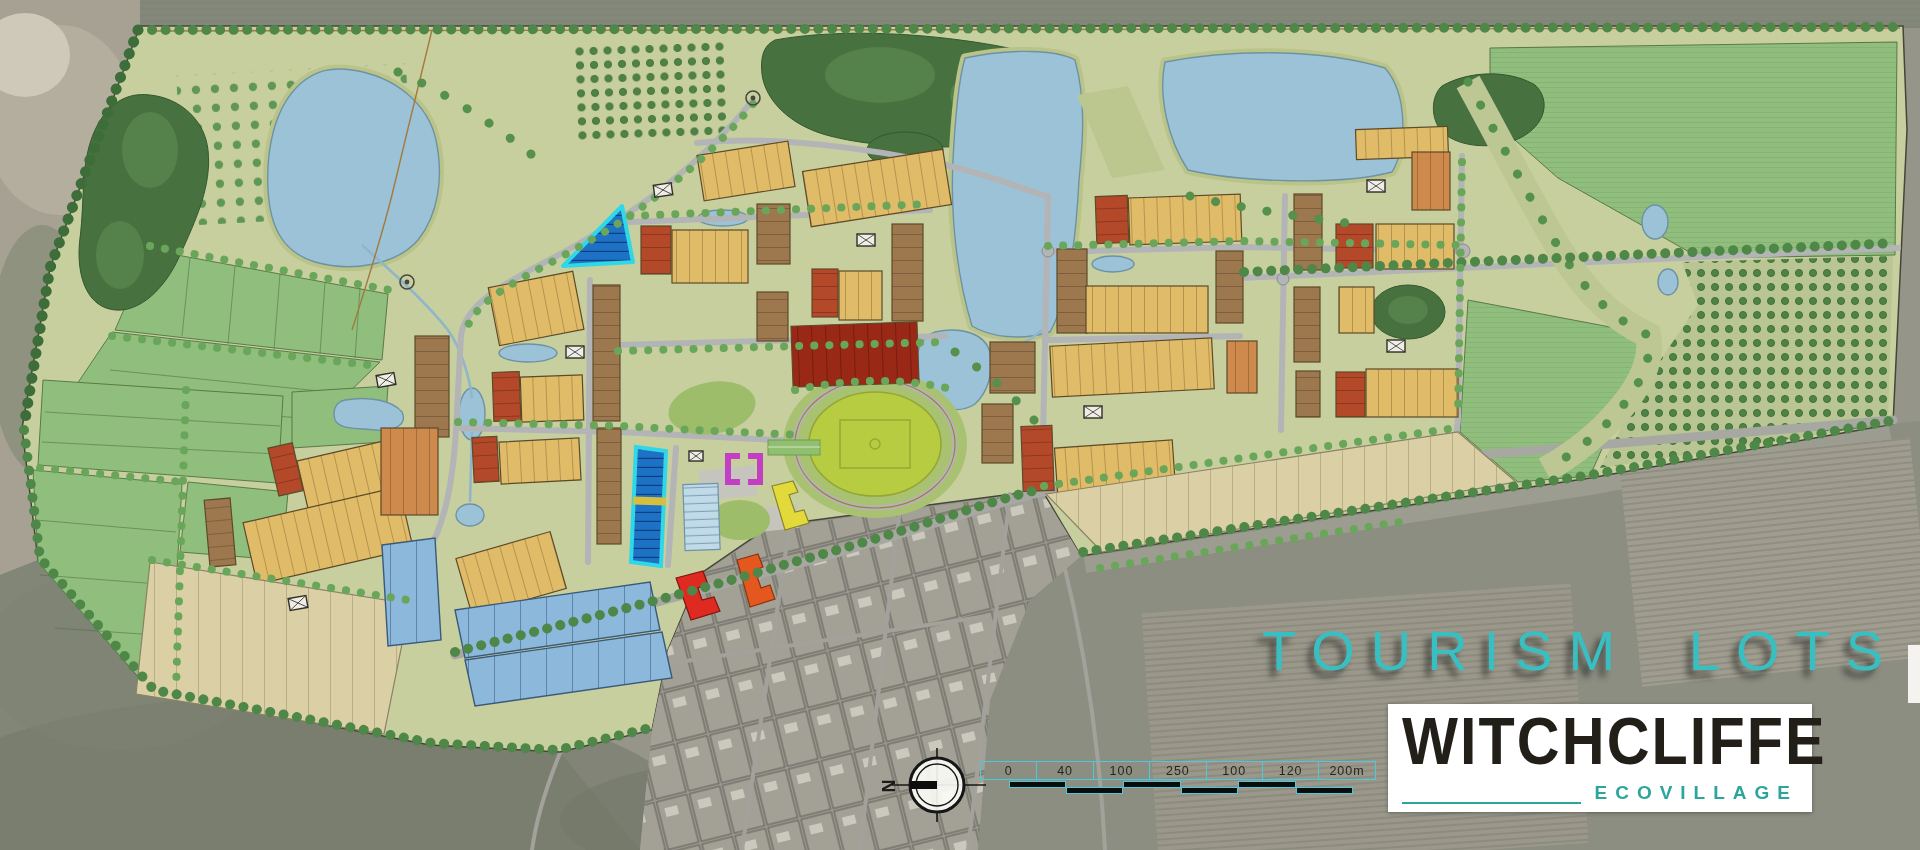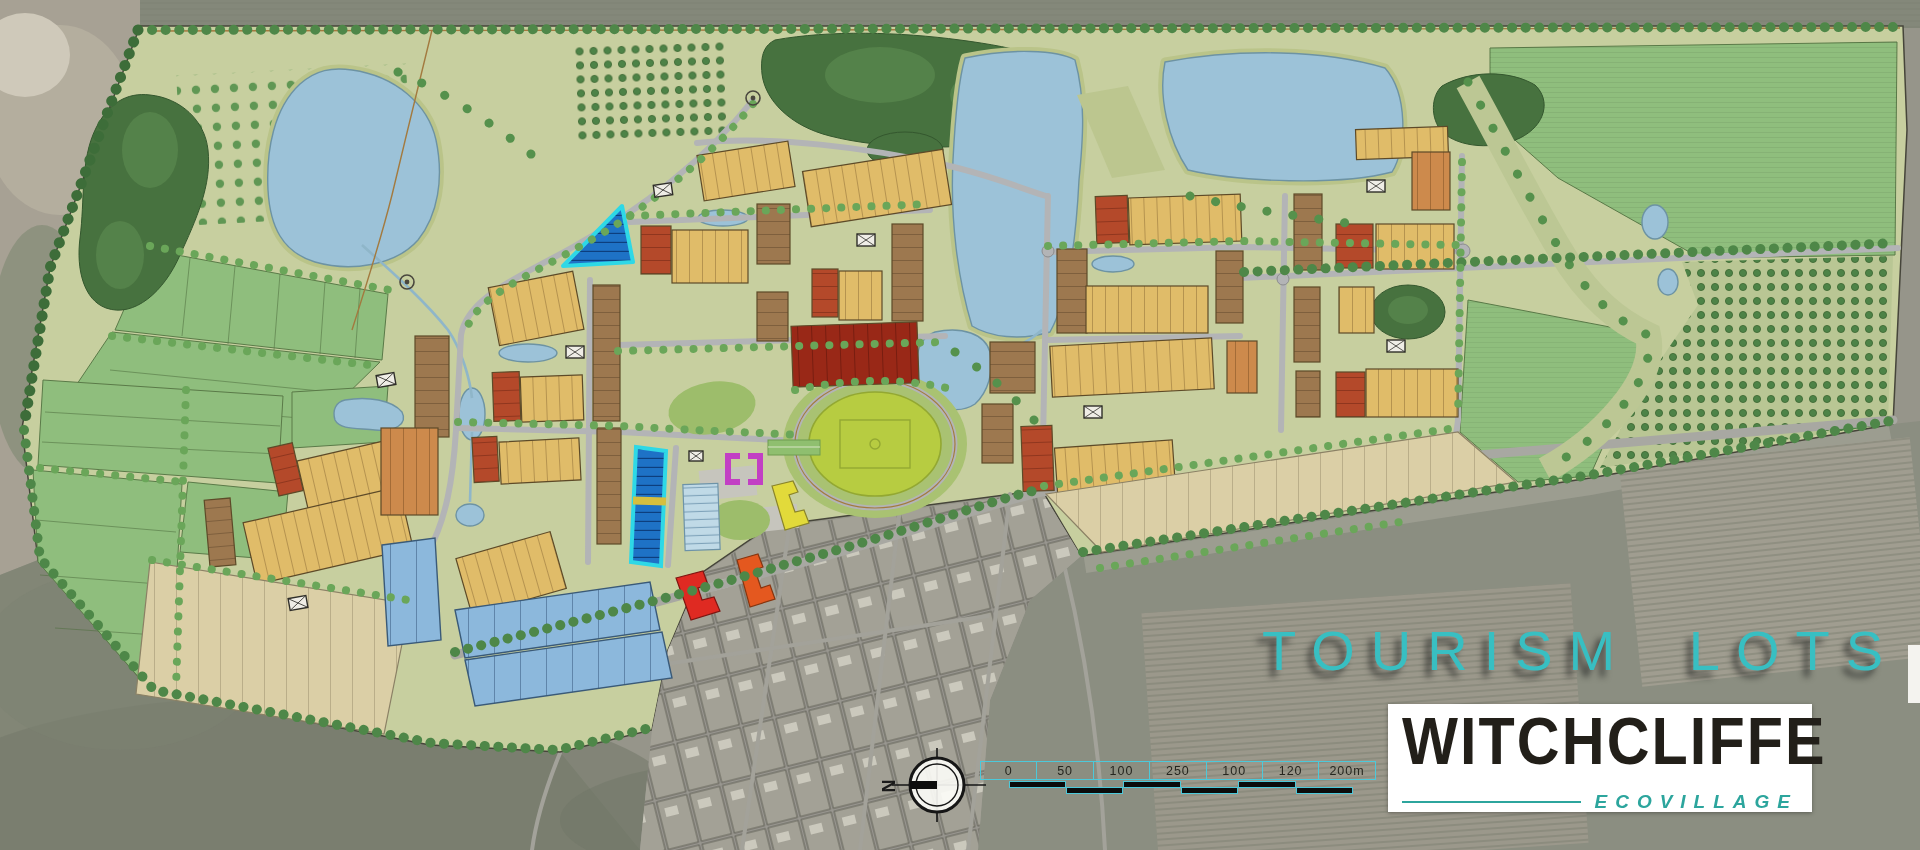--- a/index.html
+++ b/index.html
@@ -30,21 +30,21 @@
   
   #map-title{position:absolute;left:1262px;top:618px;white-space:nowrap;
     font-size:56px;letter-spacing:16px;word-spacing:26px;font-weight:400;
     color:#38bfc2;text-shadow:-6px 7px 6px rgba(22,24,24,.62);text-align:right;}
   #logo-box{position:absolute;left:1388px;top:704px;width:424px;height:108px;
     background:#ffffff;box-shadow:0 1px 4px rgba(0,0,0,.35);
     display:flex;flex-direction:column;justify-content:flex-start;
     padding:6px 14px 8px 14px;box-sizing:border-box;}
   #logo-word{font-weight:700;font-size:57px;line-height:60px;letter-spacing:2px;
     color:#221f19;transform:scale(1.04,1.18);transform-origin:left center;white-space:nowrap;}
-  #logo-row{display:flex;align-items:center;margin-top:21px;font-style:italic;}
+  #logo-row{display:flex;align-items:flex-end;margin-top:12px;}
   #logo-line{height:2px;background:#2ca59d;flex:1;margin-right:13px;}
   #logo-sub{font-weight:700;font-size:19px;letter-spacing:8px;color:#2ca59d;white-space:nowrap;}
   #scalebar{position:absolute;left:980px;top:761px;width:402px;}
   #sb-labels{display:flex;}
   .sb-cell{width:57.4px;height:19px;box-sizing:border-box;border:1px solid #4cc9da;
     margin-left:-1px;display:flex;align-items:center;justify-content:center;
     font-size:12.5px;color:#26261f;letter-spacing:1px;}
   .sb-cell:first-child{margin-left:0;}
   #sb-bars{position:relative;height:15px;margin-left:28.7px;margin-top:1px;}
   .sb-bar{position:absolute;width:57.4px;height:6.5px;background:#0b0b0b;
@@ -429,21 +429,21 @@
   <div id="logo-word">WITCHCLIFFE</div>
   <div id="logo-row">
     <div id="logo-line"></div>
     <div id="logo-sub">ECOVILLAGE</div>
   </div>
 </div>
 
 <div id="scalebar">
   <div id="sb-labels">
     <span class="sb-cell">0</span>
-    <span class="sb-cell">50</span>
+    <span class="sb-cell">40</span>
     <span class="sb-cell">100</span>
     <span class="sb-cell">250</span>
     <span class="sb-cell">100</span>
     <span class="sb-cell">120</span>
     <span class="sb-cell">200m</span>
   </div>
   <div id="sb-bars">
     <div class="sb-bar" style="left:0px;top:0px;"></div>
     <div class="sb-bar" style="left:57.4px;top:6px;"></div>
     <div class="sb-bar" style="left:114.8px;top:0px;"></div>

